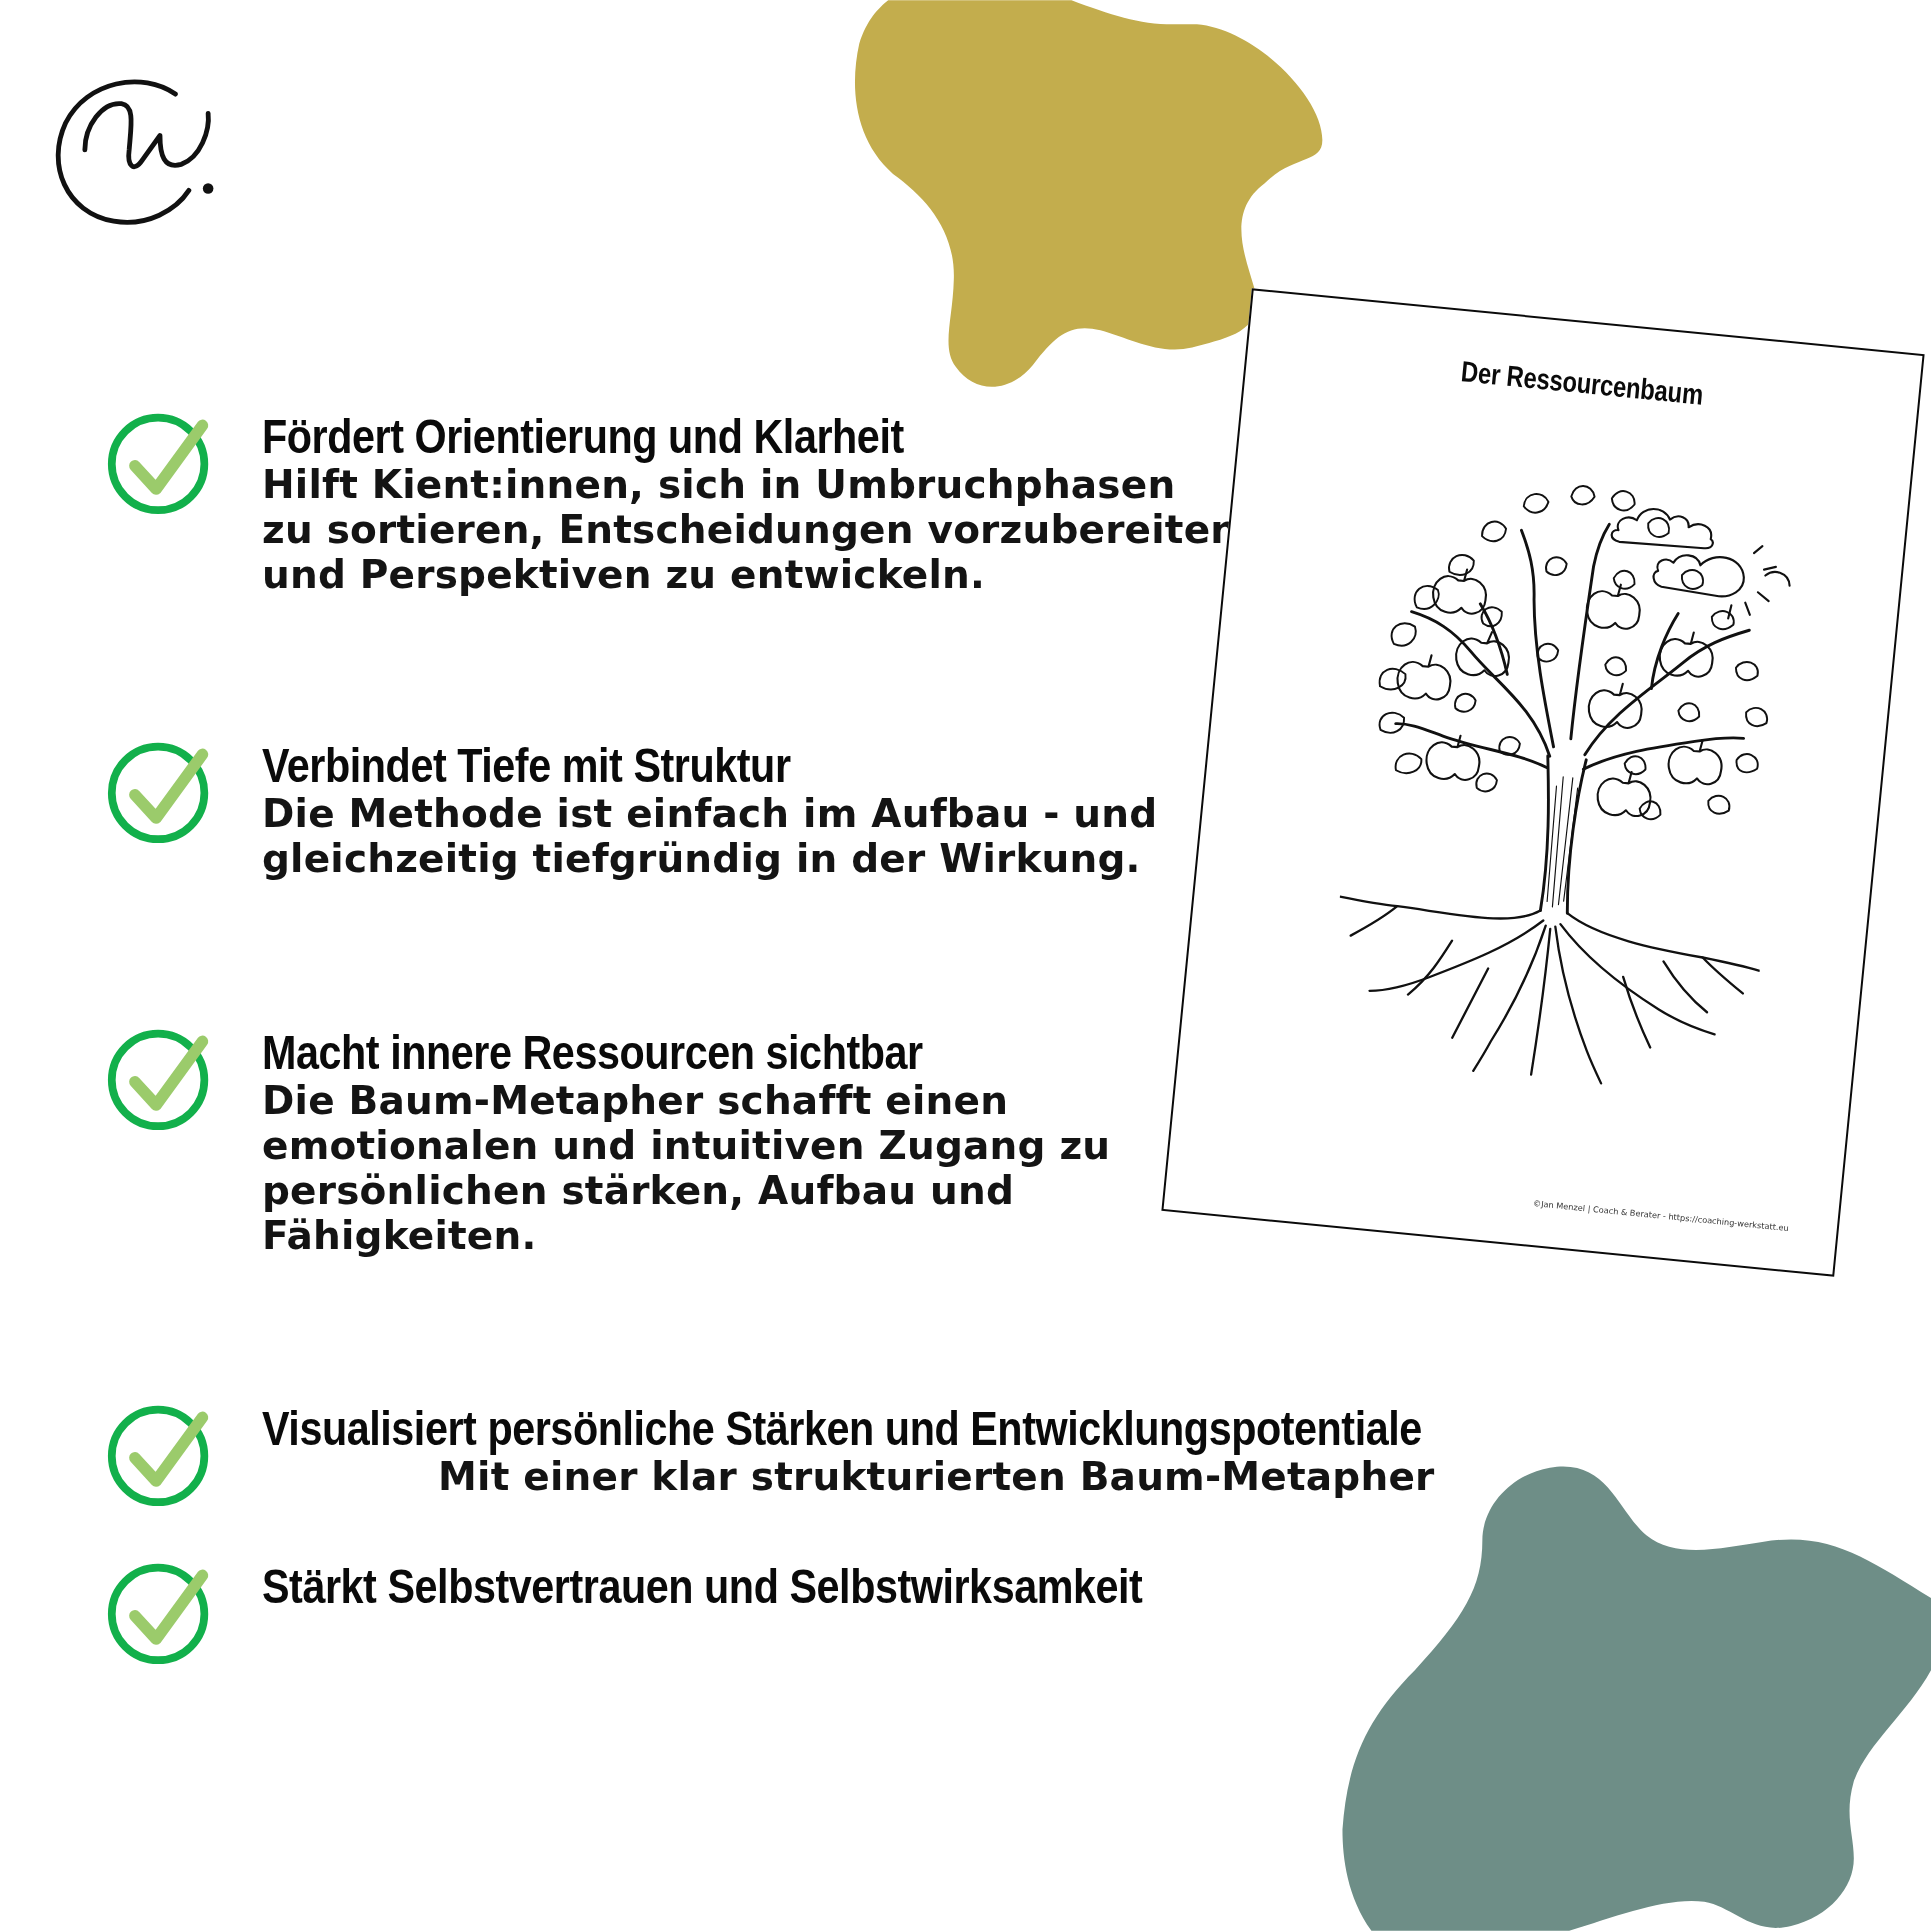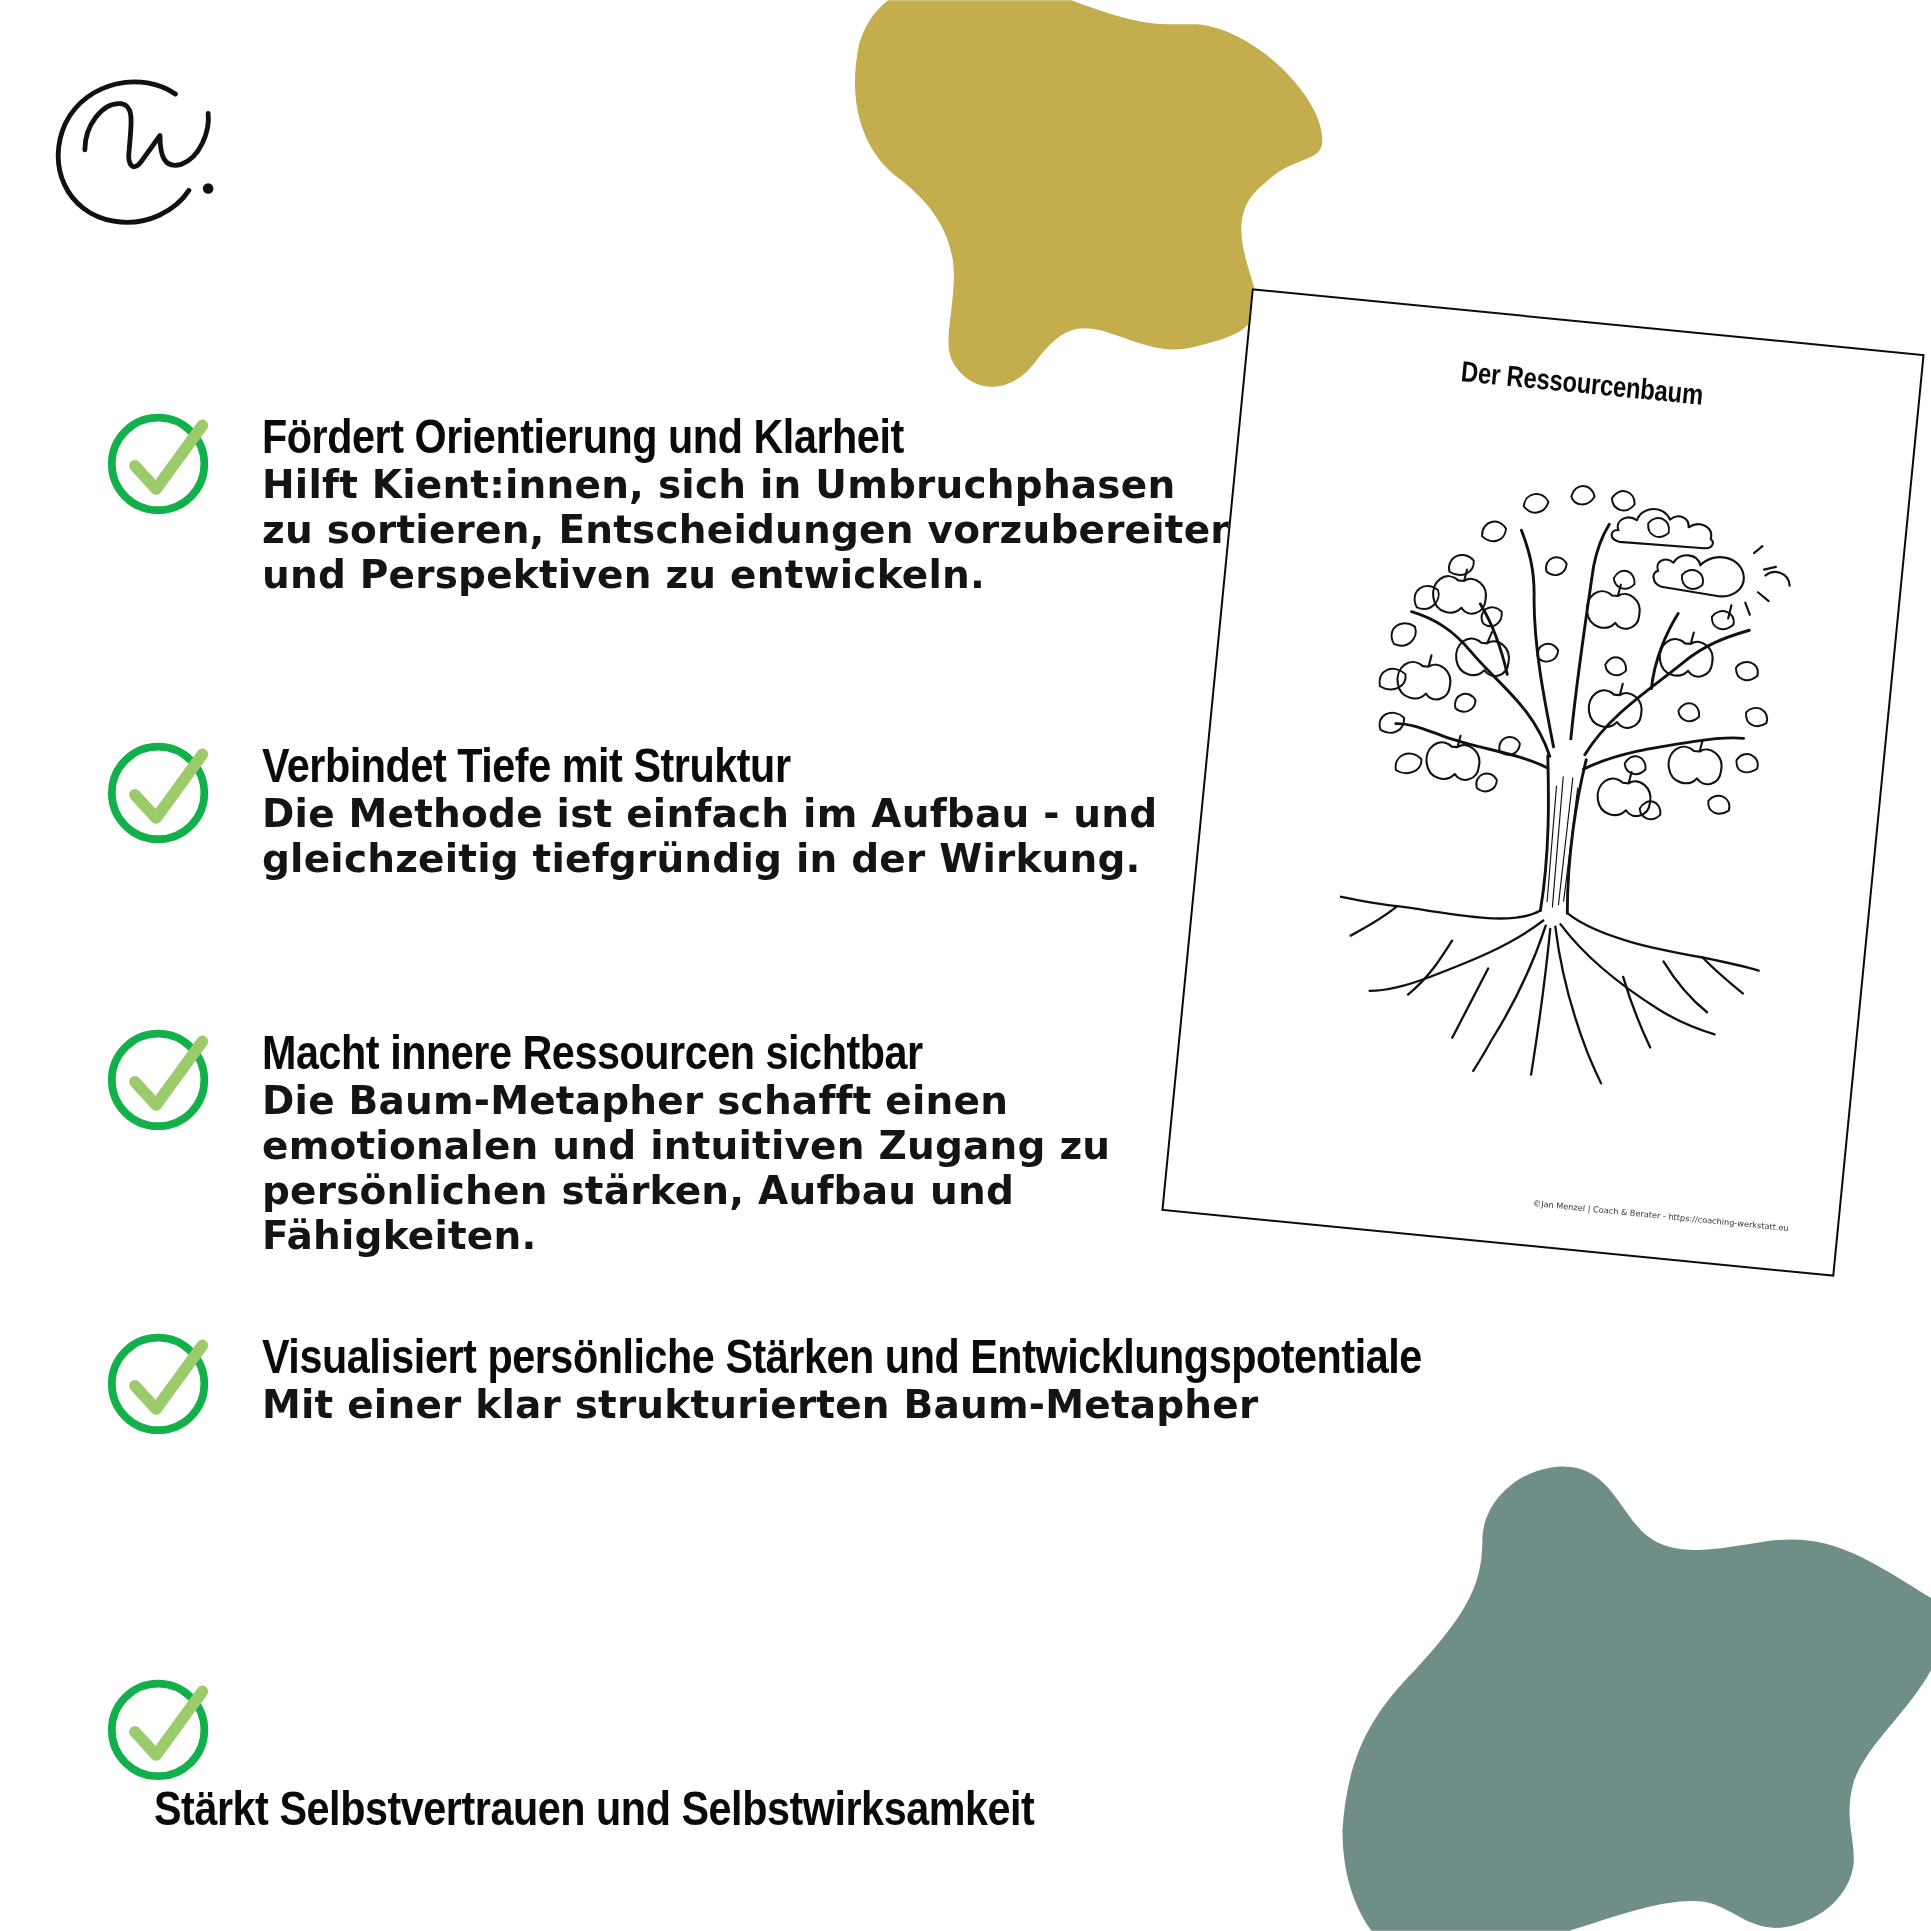--- a/index.html
+++ b/index.html
@@ -93,32 +93,32 @@
   </svg>
   <div class="item-text">
     <div class="item-title">Macht innere Ressourcen sichtbar</div>
     <div class="item-body">Die Baum-Metapher schafft einen
 emotionalen und intuitiven Zugang zu
 persönlichen stärken, Aufbau und
 Fähigkeiten.</div>
   </div>
 </div>
 
-<div class="item" style="top:1330px;">
+<div class="item" style="top:1402px;text-align:center;">
   <svg class="check" viewBox="0 0 112 112">
     <circle cx="54" cy="58" r="48" fill="none" stroke="#12B04B" stroke-width="8"></circle>
     <path d="M30,60 L52,84 L100,18" fill="none" stroke="#9BCB6B" stroke-width="12" stroke-linecap="round" stroke-linejoin="round"></path>
   </svg>
   <div class="item-text">
     <div class="item-title">Visualisiert persönliche Stärken und Entwicklungspotentiale</div>
     <div class="item-body">Mit einer klar strukturierten Baum-Metapher</div>
   </div>
 </div>
 
-<div class="item" style="top:1676px;flex-direction:column;">
+<div class="item" style="top:1560px;">
   <svg class="check" viewBox="0 0 112 112">
     <circle cx="54" cy="58" r="48" fill="none" stroke="#12B04B" stroke-width="8"></circle>
     <path d="M30,60 L52,84 L100,18" fill="none" stroke="#9BCB6B" stroke-width="12" stroke-linecap="round" stroke-linejoin="round"></path>
   </svg>
   <div class="item-text">
     <div class="item-title">Stärkt Selbstvertrauen und Selbstwirksamkeit</div>
   </div>
 </div>
 
 <div id="worksheet">

